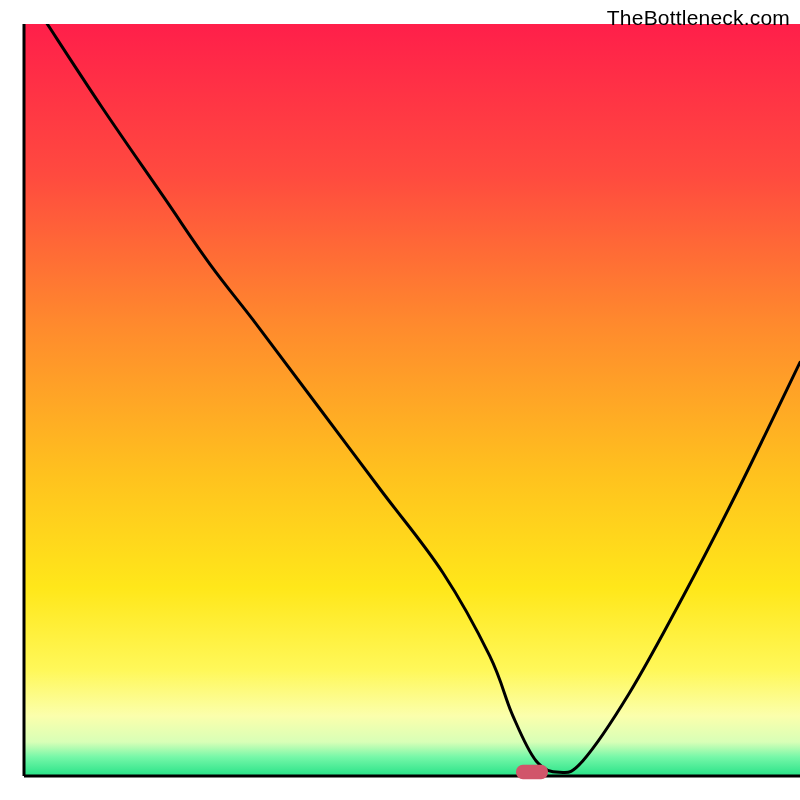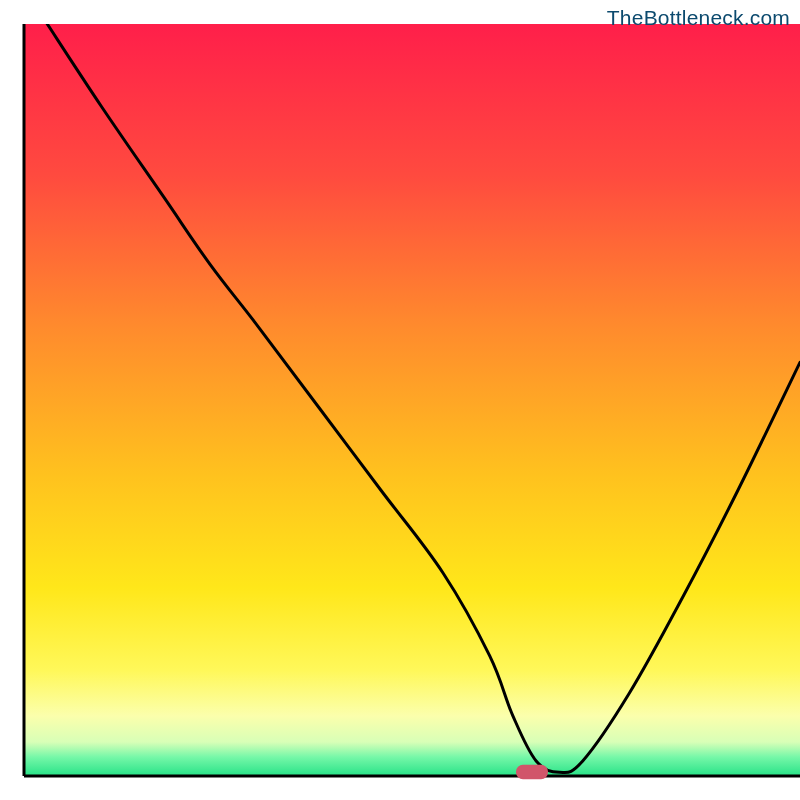--- a/index.html
+++ b/index.html
@@ -12,21 +12,21 @@
     overflow: hidden;
   }
   .canvas {
     position: absolute;
     inset: 0;
   }
   .watermark {
     position: absolute;
     top: 6px;
     right: 10px;
-    color: #0c4a6e;
+    color: #000000;
     font-size: 21px;
     font-weight: 400;
     letter-spacing: 0.2px;
   }
 </style>
 </head>
 <body>
 
 <div class="canvas">
   <svg id="svg" width="800" height="800" viewBox="0 0 800 800">

